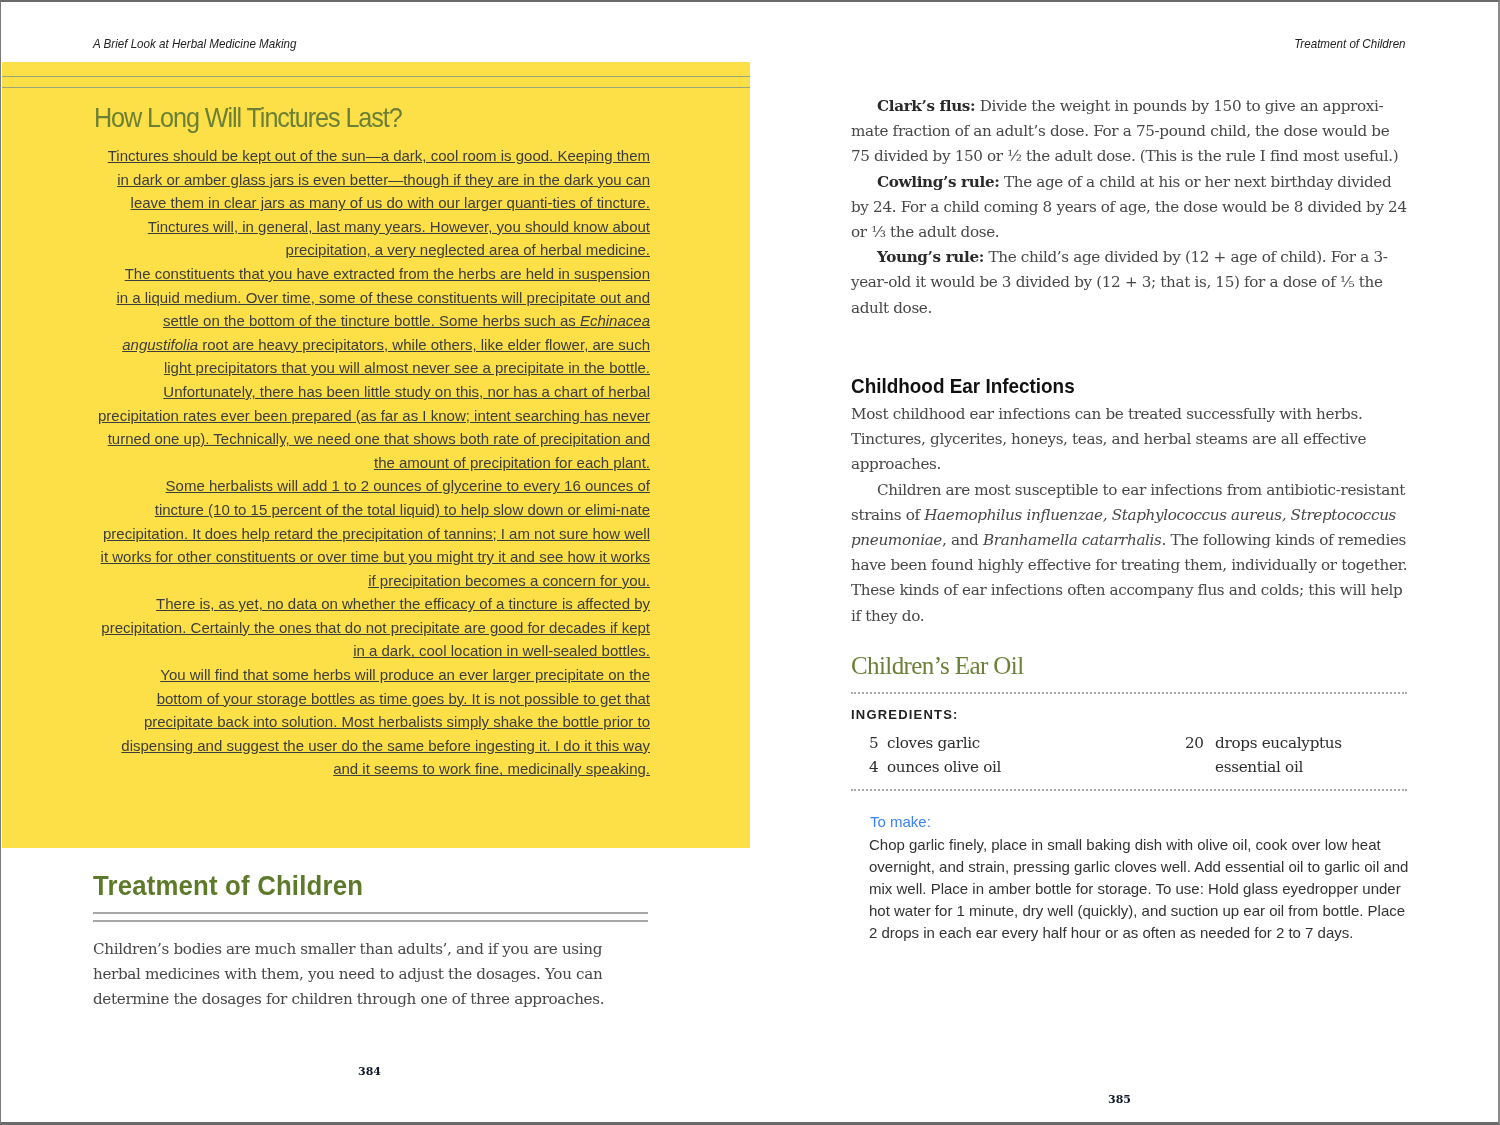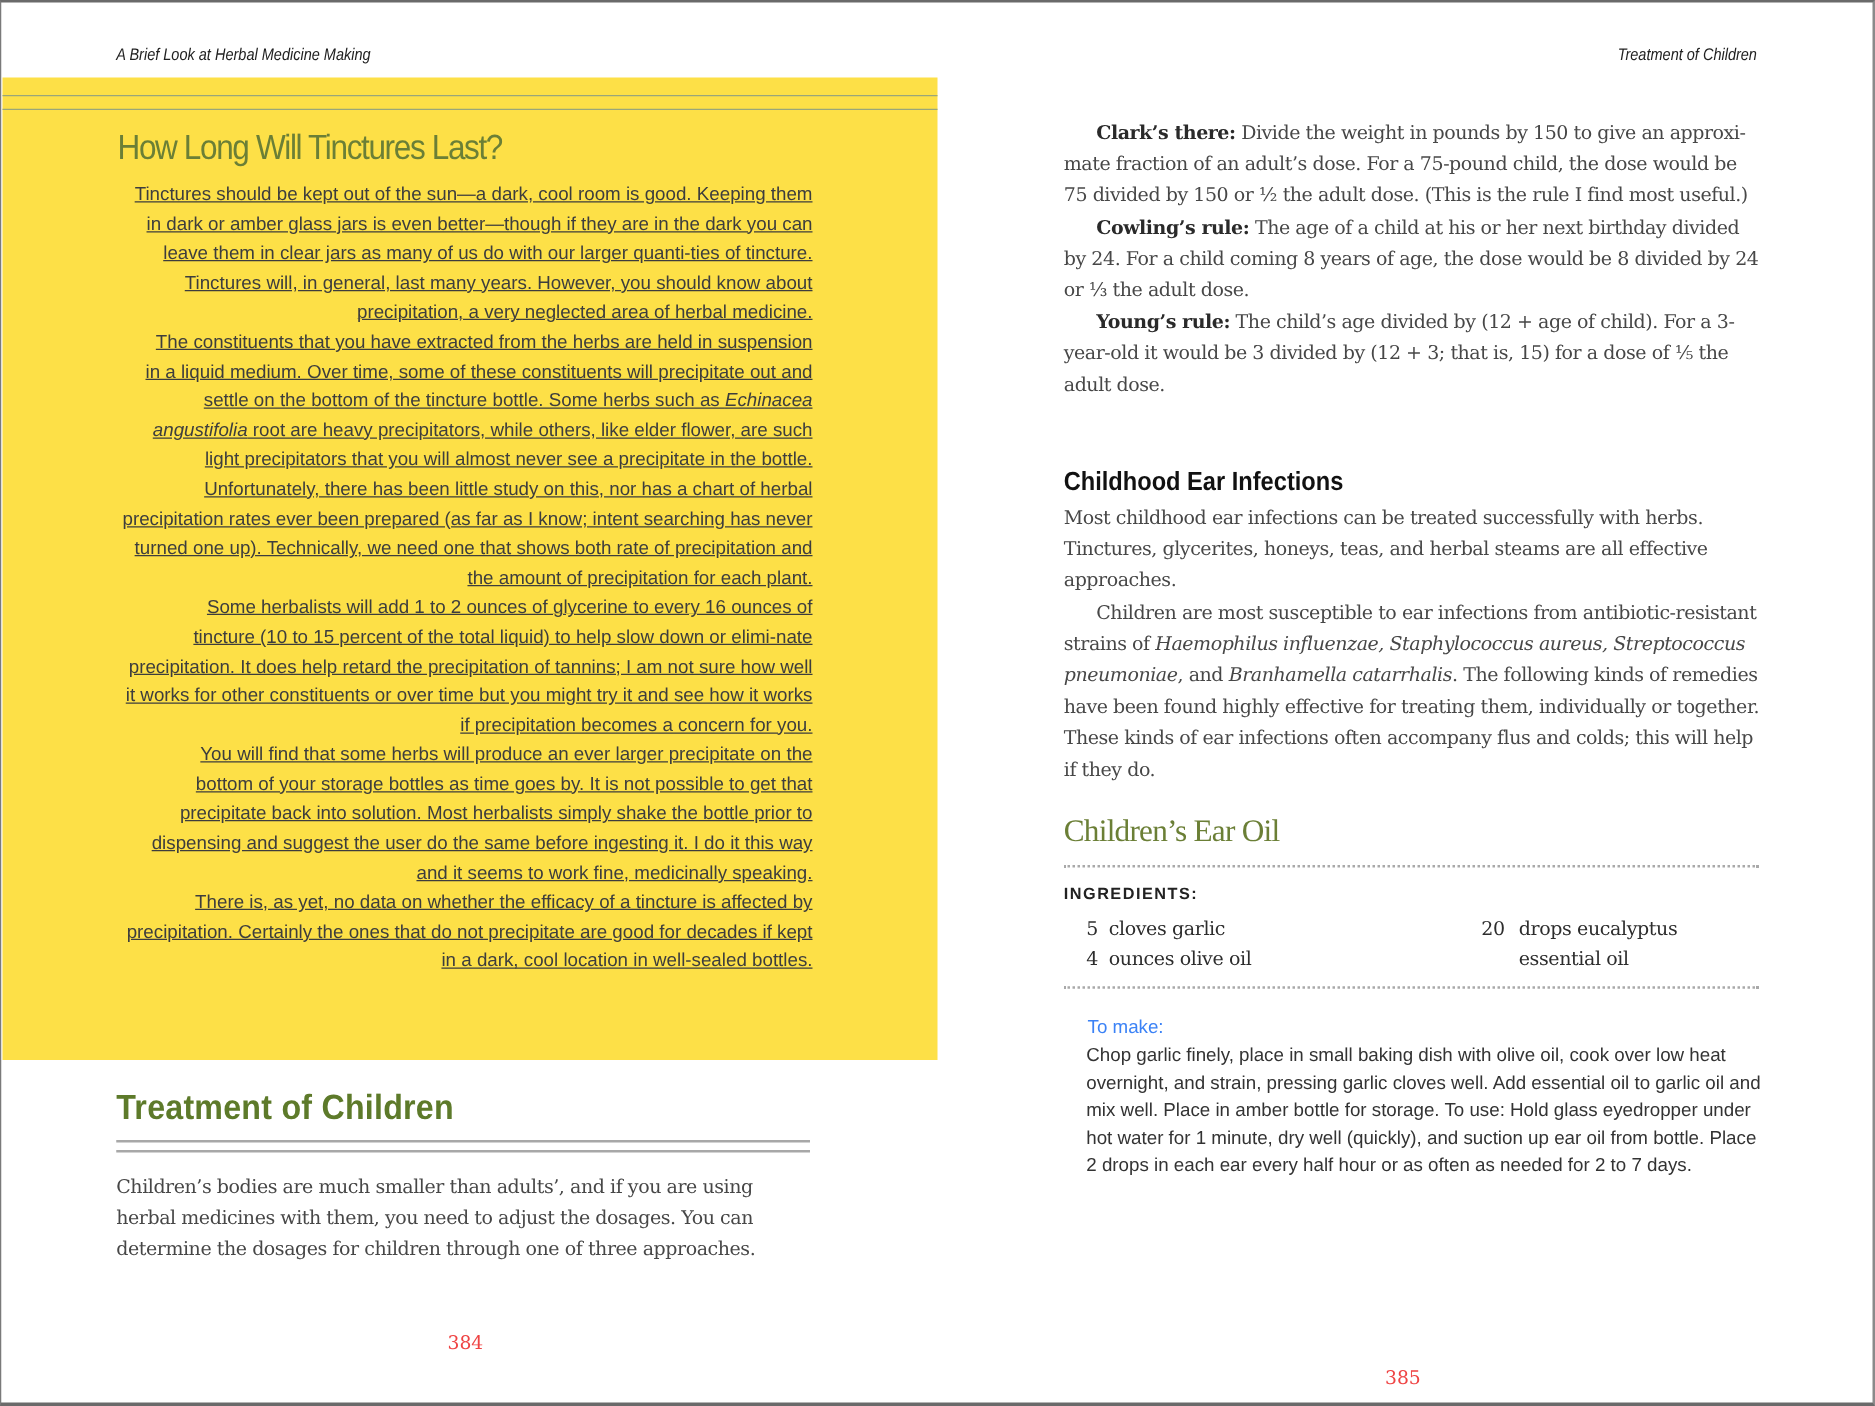--- a/index.html
+++ b/index.html
@@ -19,21 +19,21 @@
     .sidebar .body { position: absolute; left: 92px; top: 82px; width: 556px; font-family: "Liberation Sans", sans-serif; font-size: 15px; line-height: 23.6px; color: #3d3d3d; }
     .sidebar .body p { text-align: right; text-decoration: underline; }
     .sidebar .body p.indent { text-indent: 26px; }
     .sidebar .body em { font-style: italic; }
 
     
     .toc-head { position: absolute; left: 93px; top: 870px; font-family: "Liberation Sans", sans-serif; font-weight: bold; font-size: 28px; color: #5d7a2a; transform: scaleX(0.92); transform-origin: left center; letter-spacing: 0.2px; }
     .double-rule { position: absolute; left: 93px; top: 912px; width: 555px; height: 10px; border-top: 2px solid #a8a8a8; border-bottom: 2px solid #a8a8a8; }
     .serif-body { font-family: "DejaVu Serif", serif; font-size: 15.2px; line-height: 25.2px; color: #474747; letter-spacing: -0.35px; }
     .toc-body { position: absolute; left: 93px; top: 937px; width: 560px; }
-    .page-num { position: absolute; top: 1065px; font-family: "DejaVu Serif", serif; font-size: 15px; color: #ef4444; }
+    .page-num { position: absolute; top: 1065px; font-family: "DejaVu Serif", serif; font-size: 11px; color: #0f172a; font-weight: bold; }
     .pn-left { left: 358px; }
     .pn-right { left: 1108px; margin-top: 28px; }
 
     
     .rules { position: absolute; left: 851px; top: 94px; width: 556px; }
     .rules p { text-indent: 26px; }
     .rules b { font-weight: bold; color: #2a2a2a; }
     .sub-head { position: absolute; left: 851px; top: 374px; font-family: "Liberation Sans", sans-serif; font-weight: bold; font-size: 21px; color: #111; transform: scaleX(0.9); transform-origin: left center; }
     .ear-body { position: absolute; left: 851px; top: 402px; width: 560px; }
     .ear-body p.indent { text-indent: 26px; }
@@ -60,35 +60,35 @@
 <div class="running-head rh-left">A Brief Look at Herbal Medicine Making</div>
 
 <div class="sidebar">
   <div class="rule r1"></div>
   <div class="rule r2"></div>
   <h2>How Long Will Tinctures Last?</h2>
   <div class="body">
     <p>Tinctures should be kept out of the sun—a dark, cool room is good. Keeping them in dark or amber glass jars is even better—though if they are in the dark you can leave them in clear jars as many of us do with our larger quanti-ties of tincture. Tinctures will, in general, last many years. However, you should know about precipitation, a very neglected area of herbal medicine.</p>
     <p class="indent"><span>The constituents that you have extracted from the herbs are held in suspension in a liquid medium. Over time, some of these constituents will precipitate out and settle on the bottom of the tincture bottle. Some herbs such as </span><em>Echinacea angustifolia</em><span> root are heavy precipitators, while others, like elder flower, are such light precipitators that you will almost never see a precipitate in the bottle. Unfortunately, there has been little study on this, nor has a chart of herbal precipitation rates ever been prepared (as far as I know; intent searching has never turned one up). Technically, we need one that shows both rate of precipitation and the amount of precipitation for each plant.</span></p>
     <p class="indent">Some herbalists will add 1 to 2 ounces of glycerine to every 16 ounces of tincture (10 to 15 percent of the total liquid) to help slow down or elimi-nate precipitation. It does help retard the precipitation of tannins; I am not sure how well it works for other constituents or over time but you might try it and see how it works if precipitation becomes a concern for you.</p>
+    <p class="indent">There is, as yet, no data on whether the efficacy of a tincture is affected by precipitation. Certainly the ones that do not precipitate are good for decades if kept in a dark, cool location in well-sealed bottles.</p>
     <p class="indent">You will find that some herbs will produce an ever larger precipitate on the bottom of your storage bottles as time goes by. It is not possible to get that precipitate back into solution. Most herbalists simply shake the bottle prior to dispensing and suggest the user do the same before ingesting it. I do it this way and it seems to work fine, medicinally speaking.</p>
-    <p class="indent">There is, as yet, no data on whether the efficacy of a tincture is affected by precipitation. Certainly the ones that do not precipitate are good for decades if kept in a dark, cool location in well-sealed bottles.</p>
   </div>
 </div>
 
 <h1 class="toc-head">Treatment of Children</h1>
 <div class="double-rule"></div>
 <p class="toc-body serif-body">Children’s bodies are much smaller than adults’, and if you are using herbal medicines with them, you need to adjust the dosages. You can determine the dosages for children through one of three approaches.</p>
 
 <div class="page-num pn-left">384</div>
 
 <div class="running-head rh-right">Treatment of Children</div>
 
 <div class="rules serif-body">
-  <p><b>Clark’s there:</b><span> Divide the weight in pounds by 150 to give an approxi-mate fraction of an adult’s dose. For a 75-pound child, the dose would be 75 divided by 150 or ½ the adult dose. (This is the rule I find most useful.)</span></p>
+  <p><b>Clark’s flus:</b><span> Divide the weight in pounds by 150 to give an approxi-mate fraction of an adult’s dose. For a 75-pound child, the dose would be 75 divided by 150 or ½ the adult dose. (This is the rule I find most useful.)</span></p>
   <p><b>Cowling’s rule:</b><span> The age of a child at his or her next birthday divided by 24. For a child coming 8 years of age, the dose would be 8 divided by 24 or ⅓ the adult dose.</span></p>
   <p><b>Young’s rule:</b><span> The child’s age divided by (12 + age of child). For a 3-year-old it would be 3 divided by (12 + 3; that is, 15) for a dose of ⅕ the adult dose.</span></p>
 </div>
 
 <h3 class="sub-head">Childhood Ear Infections</h3>
 <div class="ear-body serif-body">
   <p>Most childhood ear infections can be treated successfully with herbs. Tinctures, glycerites, honeys, teas, and herbal steams are all effective approaches.</p>
   <p class="indent"><span>Children are most susceptible to ear infections from antibiotic-resistant strains of </span><em>Haemophilus influenzae, Staphylococcus aureus, Streptococcus pneumoniae</em><span>, and </span><em>Branhamella catarrhalis</em><span>. The following kinds of remedies have been found highly effective for treating them, individually or together. These kinds of ear infections often accompany flus and colds; this will help if they do.</span></p>
 </div>
 

